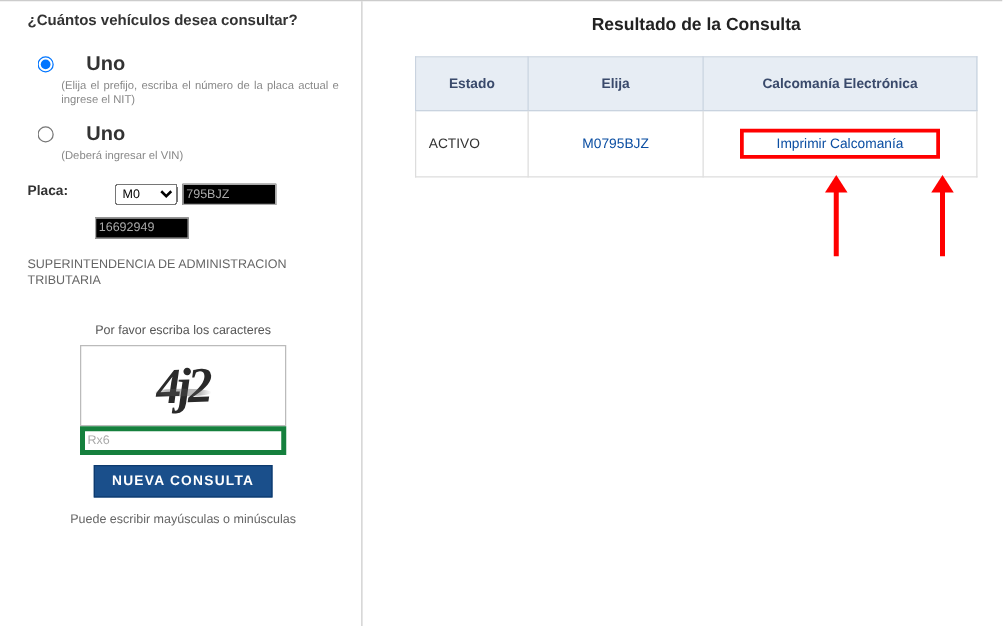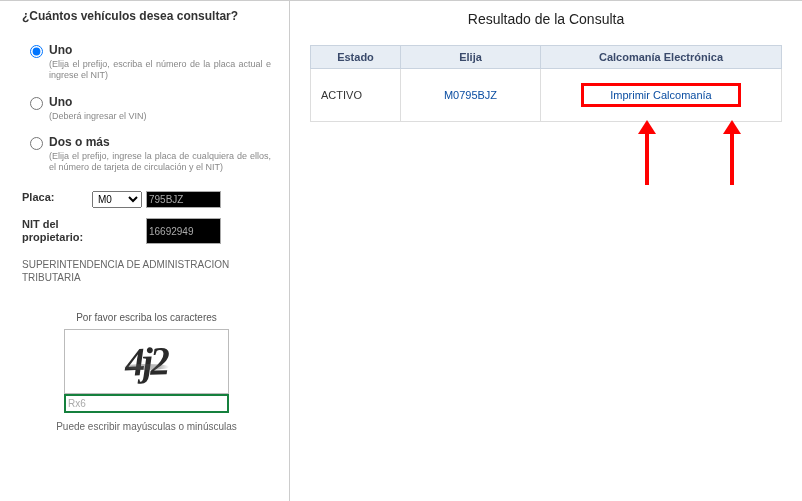--- a/index.html
+++ b/index.html
@@ -8,20 +8,21 @@
     font-family: Arial, sans-serif;
     font-size: 11px;
     color: #333;
     background: #fff;
   }
   .container {
     display: flex;
     width: 802px;
     height: 501px;
     border-top: 1px solid #ccc;
+    gap: 22px;
   }
   .sidebar {
     width: 290px;
     border-right: 1px solid #ccc;
     padding: 4px 18px 4px 22px;
   }
   .main {
     flex: 1;
     padding: 10px 20px;
   }
@@ -39,22 +40,23 @@
   .radio-option {
     display: flex;
     align-items: flex-start;
     margin-bottom: 14px;
   }
   .radio-option input[type="radio"] {
     margin: 2px 6px 0 0;
   }
   .radio-label {
     font-weight: bold;
-    font-size: 12px;
+    font-size: 16px;
     color: #333;
+    margin-left: 20px;
   }
   .radio-desc {
     font-size: 9px;
     color: #888;
     display: block;
     margin-top: 2px;
     line-height: 1.2;
     text-align: justify;
   }
   .form-row {
@@ -120,42 +122,42 @@
     border-radius: 50%;
     transform: rotate(2deg);
     opacity:0.4;
   }
   .captcha-input {
     width: 165px;
     display: block;
     margin: 0 auto 8px;
     font-size: 10px;
     padding: 2px;
-    border: 2px solid #15803d;
+    border: 4px solid #15803d;
     color: #aaa;
   }
   .btn-consulta {
     background: #1a4f8b;
     color: #fff;
     border: 1px solid #0d3a6e;
     padding: 6px 14px;
     font-size: 11px;
     font-weight: bold;
     letter-spacing: 1px;
     cursor: pointer;
     margin-bottom: 8px;
   }
   .captcha-note {
     font-size: 10px;
     color: #666;
     margin-top: 4px;
   }
   .main-title {
     text-align: center;
-    font-weight: normal;
+    font-weight: bold;
     font-size: 14px;
     color: #222;
     margin: 0 0 18px 0;
   }
   .links-row {
     text-align: right;
     font-size: 11px;
     margin-bottom: 34px;
     line-height: 1.4;
   }
@@ -167,21 +169,21 @@
   .form-code {
     color: #555;
   }
   table.result {
     border-collapse: collapse;
     width: 100%;
   }
   table.result th {
     background: #e7edf4;
     border: 1px solid #c9d3df;
-    padding: 5px 8px;
+    padding: 15px 8px;
     font-size: 11px;
     color: #3a4a6b;
     text-align: center;
   }
   table.result td {
     border: 1px solid #ddd;
     padding: 20px 8px;
     font-size: 11px;
     text-align: center;
   }
@@ -238,50 +240,43 @@
           <span class="radio-desc">(Elija el prefijo, escriba el número de la placa actual e ingrese el NIT)</span>
         </div>
       </div>
       <div class="radio-option">
         <input type="radio" name="qty" style="">
         <div>
           <span class="radio-label">Uno</span>
           <span class="radio-desc">(Deberá ingresar el VIN)</span>
         </div>
       </div>
-      <div class="radio-option">
-        <input type="radio" name="qty" style="">
-        <div>
-          <span class="radio-label">Dos o más</span>
-          <span class="radio-desc">(Elija el prefijo, ingrese la placa de cualquiera de ellos, el número de tarjeta de circulación y el NIT)</span>
-        </div>
-      </div>
     </div>
 
     <div class="form-row">
       <span class="form-label">Placa:</span>
       <select class="prefix">
         <option>M0</option>
       </select>
       <input class="text-input" style="margin-left: 4px;" value="795BJZ">
     </div>
 
     <div class="form-row">
-      <span class="form-label" style="line-height:1.2">NIT del propietario:</span>
       <input class="text-input" style="margin-left: 54px;" value="16692949">
     </div>
 
     <div class="org">SUPERINTENDENCIA DE ADMINISTRACION TRIBUTARIA</div>
 
     <div class="captcha-block">
       <div>Por favor escriba los caracteres</div>
       <div class="captcha-box">
         <span class="captcha-text">4j2</span>
       </div>
       <input class="captcha-input" value="Rx6" style="">
+      <button class="btn-consulta">NUEVA CONSULTA</button>
       <div class="captcha-note">Puede escribir mayúsculas o minúsculas</div>
     </div>
   </div>
 
   <div class="main">
     <div class="main-title">Resultado de la Consulta</div>
 
 
     <table class="result">
       <tbody>

